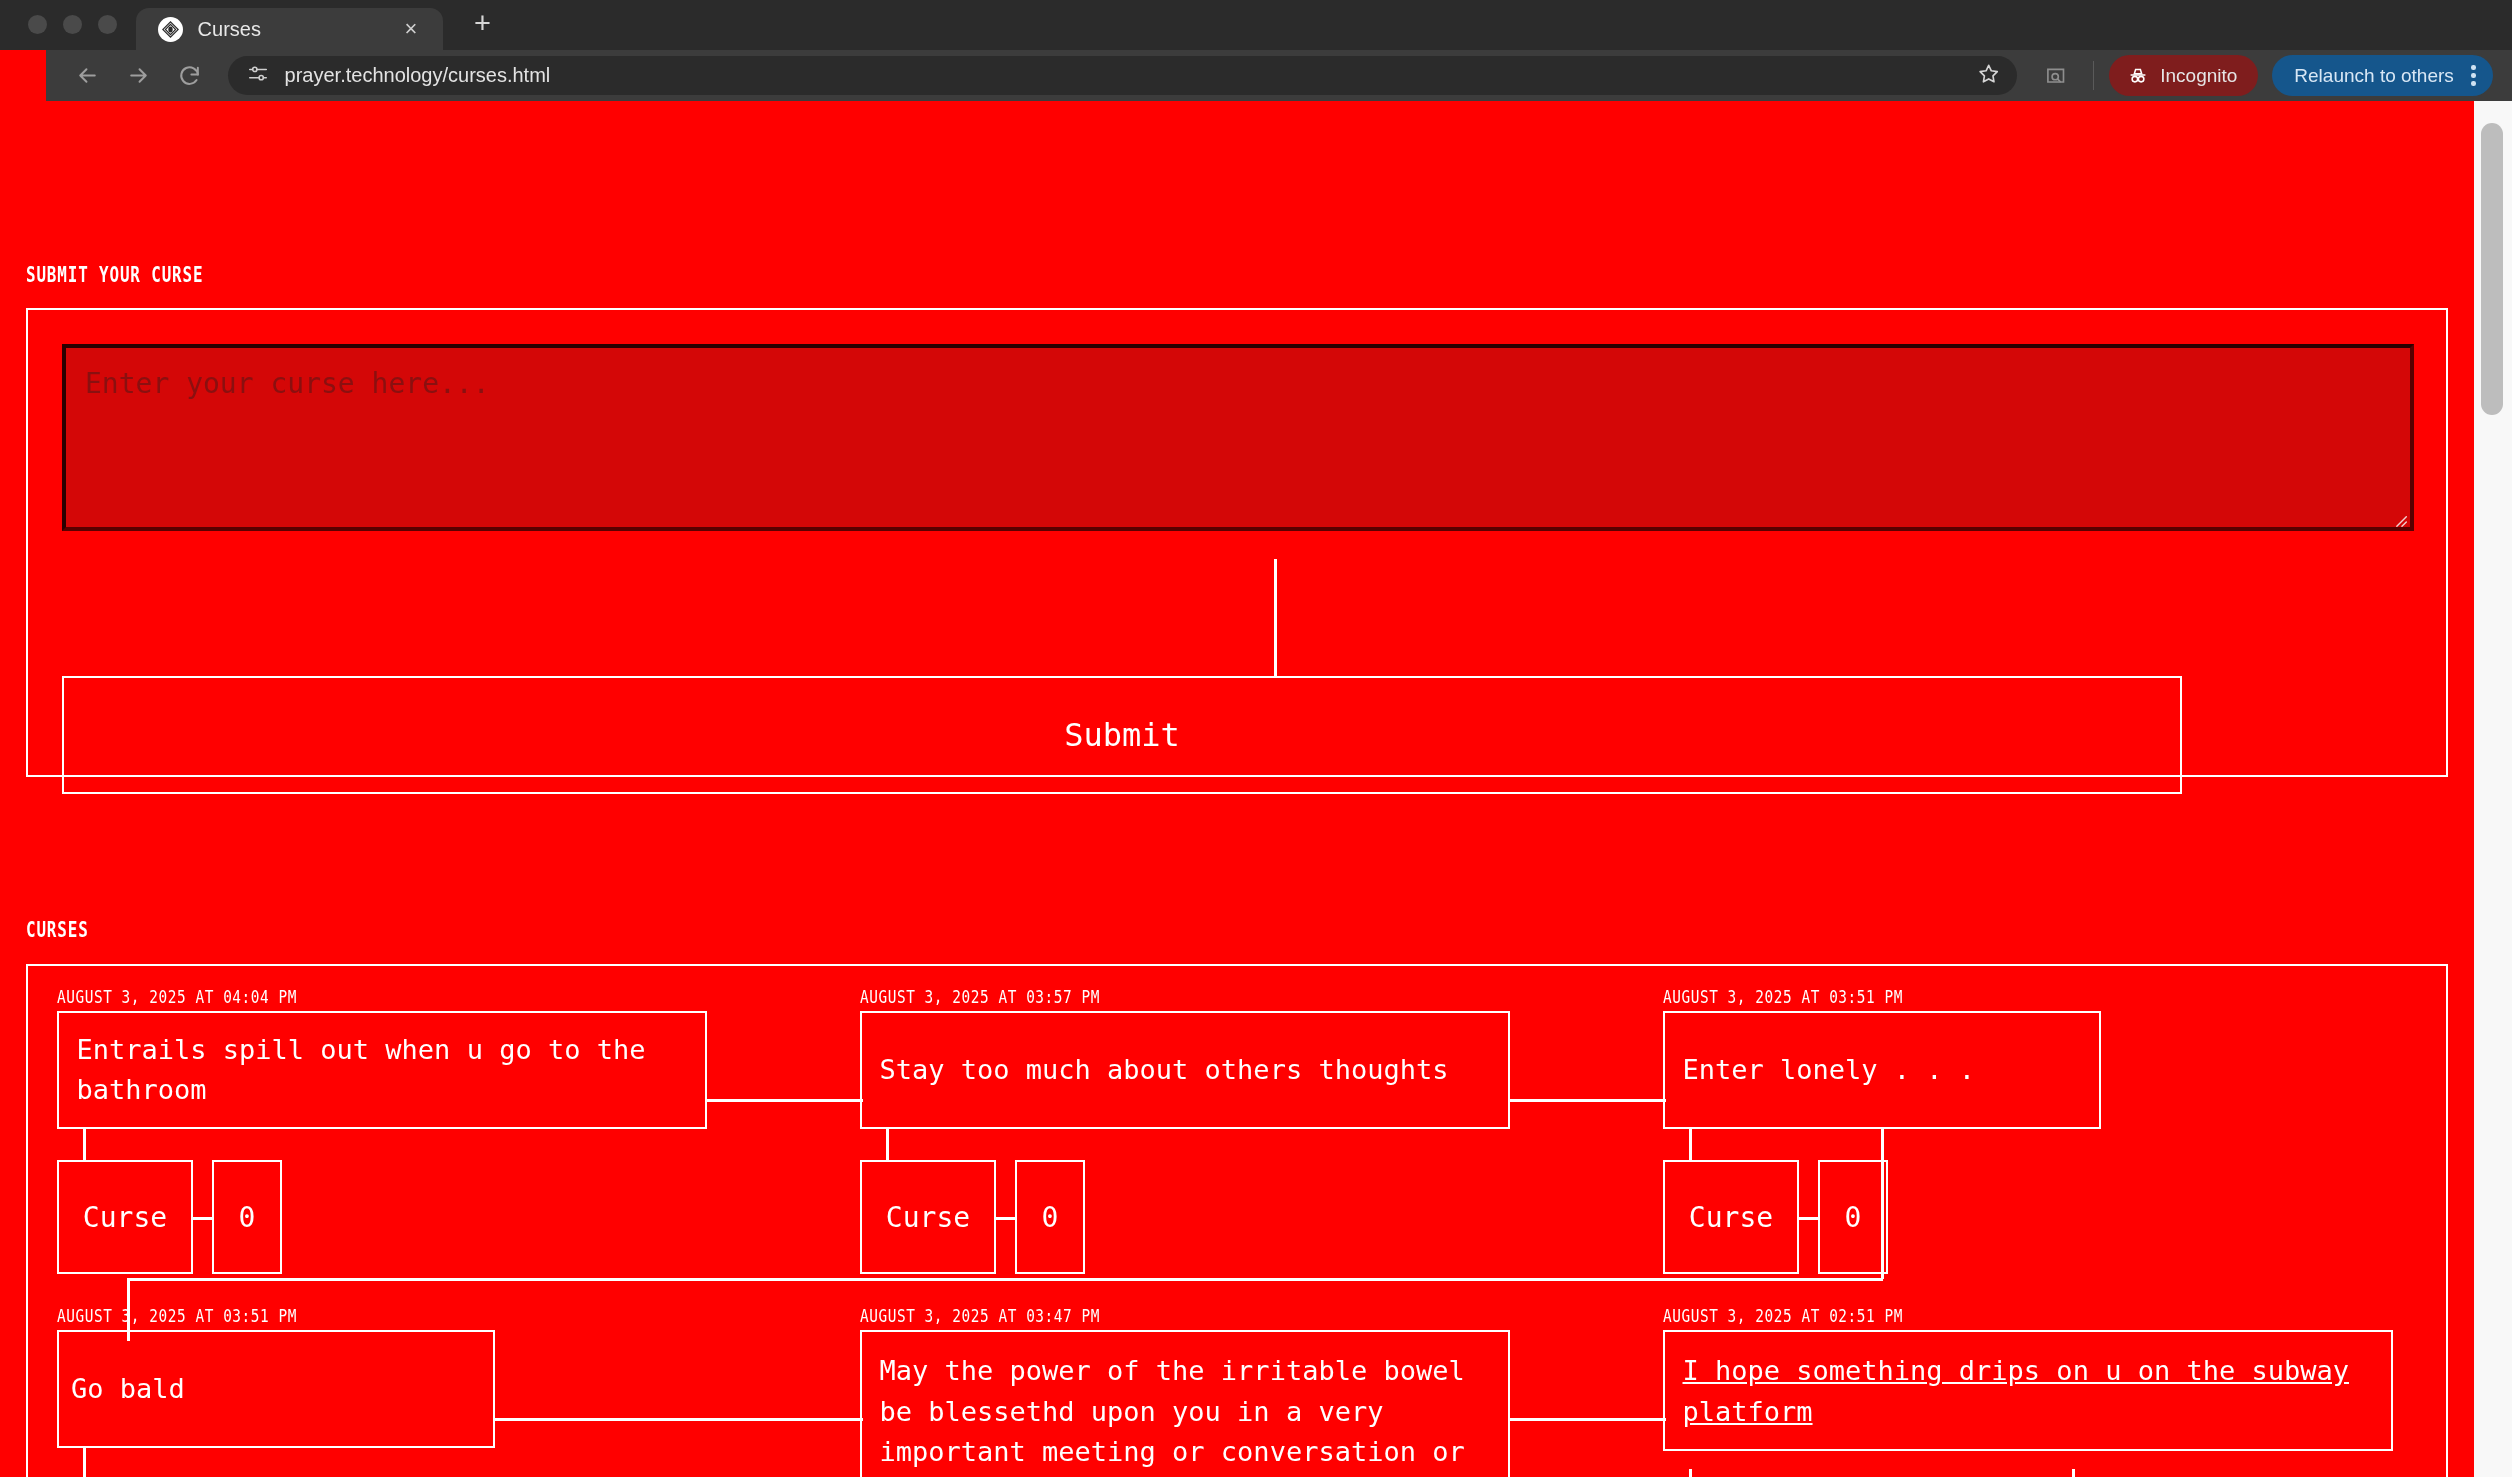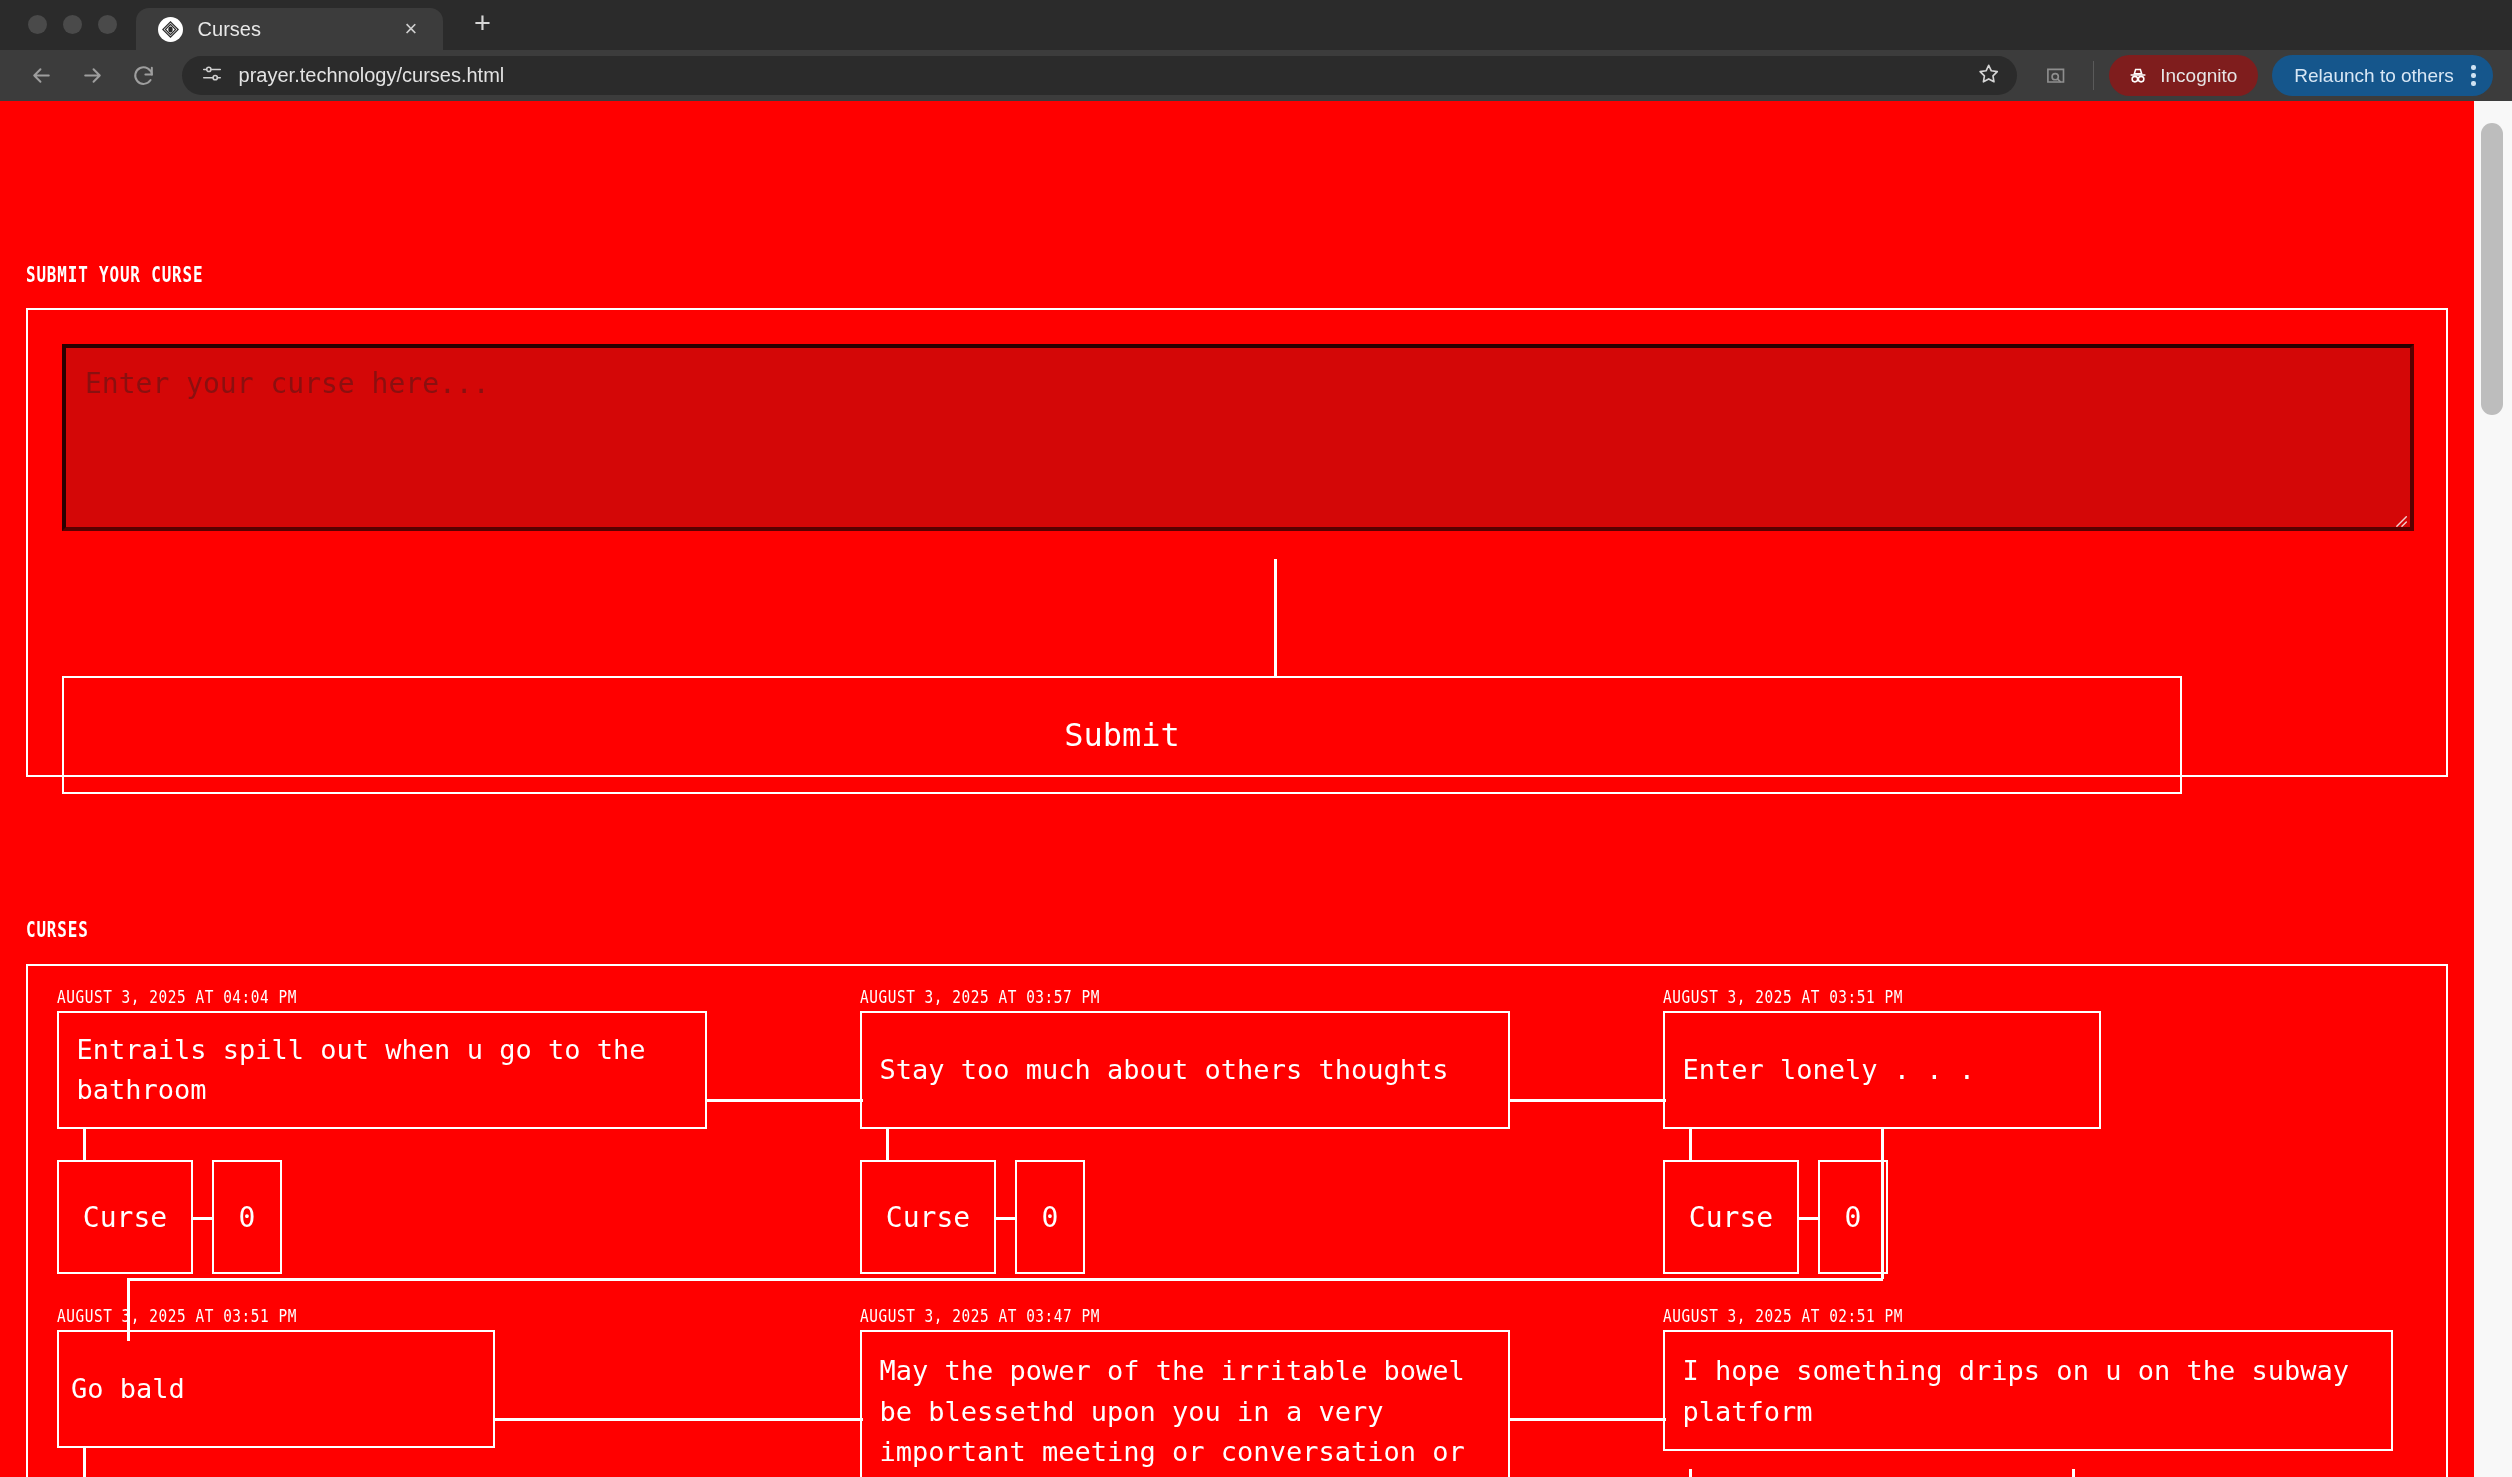--- a/index.html
+++ b/index.html
@@ -43,21 +43,21 @@
     width: 29px; text-align: center;
   }
   .newtab {
     color: #d6d6d6; font-size: 29px; line-height: 1;
     font-family: "Liberation Sans", sans-serif;
     margin: 0 0 11.7px 23.4px; width: 32px; text-align: center;
   }
 
   .toolbar {
     height: 51px; background: #3c3c3c;
-    display: flex; align-items: center; padding: 0 19px 0 19px; gap: 5.8px;
+    display: flex; align-items: center; padding: 0 19px 0 19px; gap: 5.8px; margin-left: 46px;
   }
   .navbtn {
     width: 45px; height: 45px; flex: 0 0 auto;
     display: flex; align-items: center; justify-content: center;
   }
   .navbtn svg { display: block; }
 
   .omnibox {
     flex: 1; height: 39px; background: #2b2b2b;
     border-radius: 20px; display: flex; align-items: center;
@@ -401,21 +401,21 @@
 
             </div>
 
             <div class="cell c2">
               <div class="stamp">AUGUST 3, 2025 AT 03:47 PM</div>
               <div class="curse-card" style="width:650px; height:241px; align-items:flex-start;">May the power of the irritable bowel be blessethd upon you in a very important meeting or conversation or while you’re stuck on the subway or stuck in horrible traffic and you have no</div>
             </div>
 
             <div class="cell c3">
               <div class="stamp">AUGUST 3, 2025 AT 02:51 PM</div>
-              <div class="curse-card" style="width:730px; height:121px; align-items:flex-start;">I hope something drips on u on the subway platform</div>
+              <div class="curse-card" style="width:730px; height:121px; align-items:flex-start;text-decoration:underline;">I hope something drips on u on the subway platform</div>
               <div class="ln" style="left:26px; top:184px; width:2.9px; height:31px;"></div>
               <div class="ln" style="left:409px; top:184px; width:2.9px; height:66px;"></div>
 
             </div>
           </div>
 
         </div>
       </div>
     </div>
   </div>

